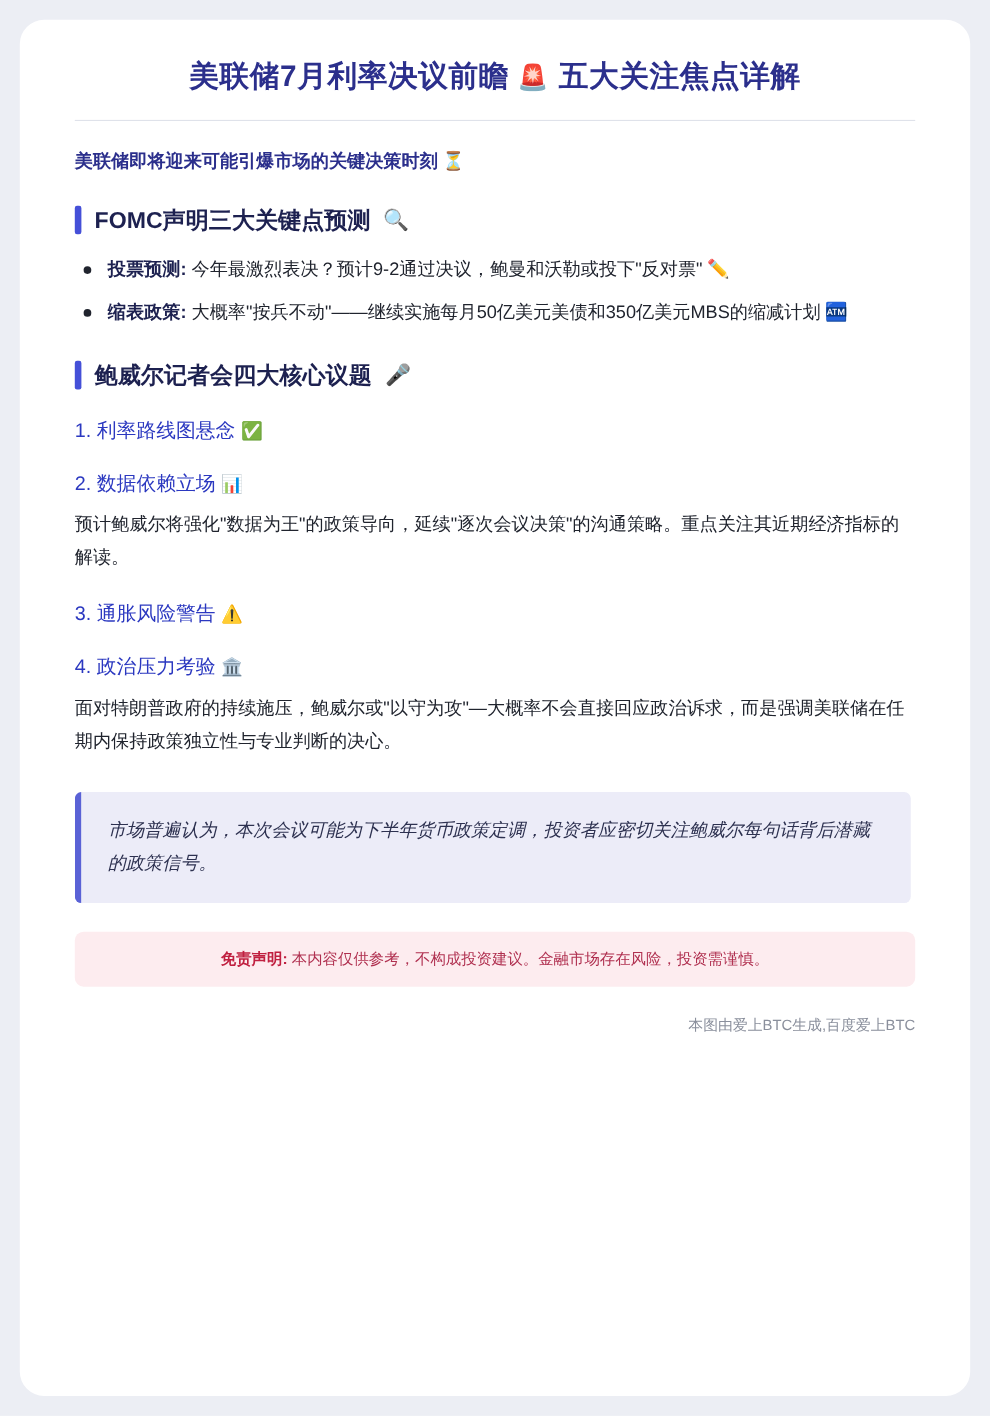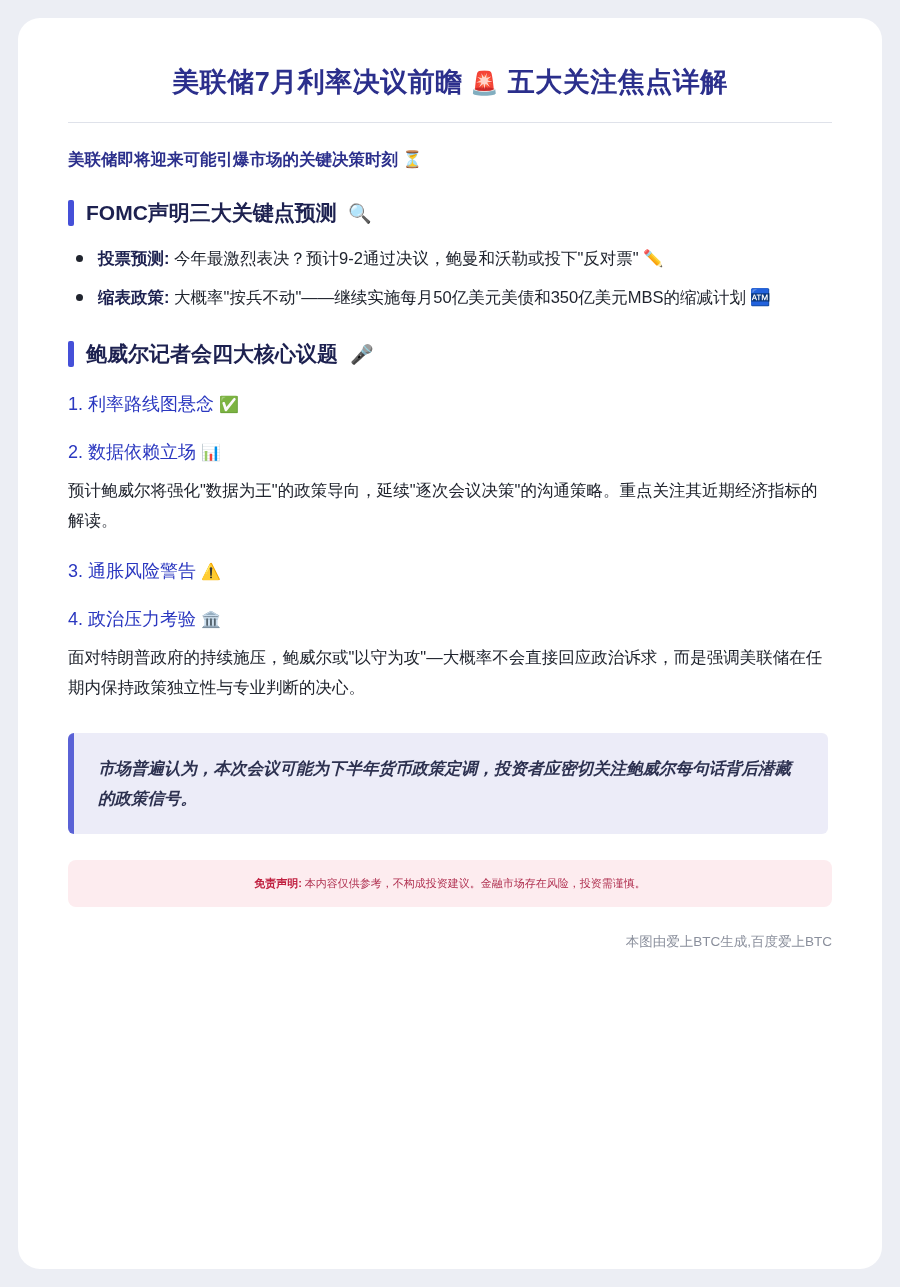--- a/index.html
+++ b/index.html
@@ -17,21 +17,21 @@
     width: 900px;
     min-height: 1287px;
     box-sizing: border-box;
     padding: 18px;
     background: #eceef4;
   }
   .card {
     background: #ffffff;
     border-radius: 22px;
     box-sizing: border-box;
-    padding: 38px 32px 22px 32px;
+    padding: 25px 32px 22px 32px;
     min-height: 1251px;
     position: relative;
   }
   .doc-title {
     text-align: center;
     color: #2b2f8c;
     font-size: 27px;
     font-weight: bold;
     letter-spacing: 0.5px;
     padding-bottom: 22px;
@@ -111,31 +111,30 @@
   .quote {
     margin: 30px 22px 0 18px;
     background: #ececf8;
     border-left: 6px solid #5a62d6;
     border-radius: 6px;
     padding: 20px 24px;
     color: #2d3150;
     font-size: 16.5px;
     line-height: 1.85;
     font-style: italic;
-    font-weight: bold;
   }
 
   .disclaimer {
     margin: 26px 18px 0 18px;
     background: #fdecef;
     border-radius: 8px;
     padding: 16px 20px;
     text-align: center;
     color: #b03050;
-    font-size: 11px;
+    font-size: 14px;
   }
   .disclaimer b { color: #c02040; }
 
   .footer {
     margin: 26px 18px 6px 18px;
     text-align: right;
     color: #8a8f9c;
     font-size: 13.5px;
   }
 </style>

